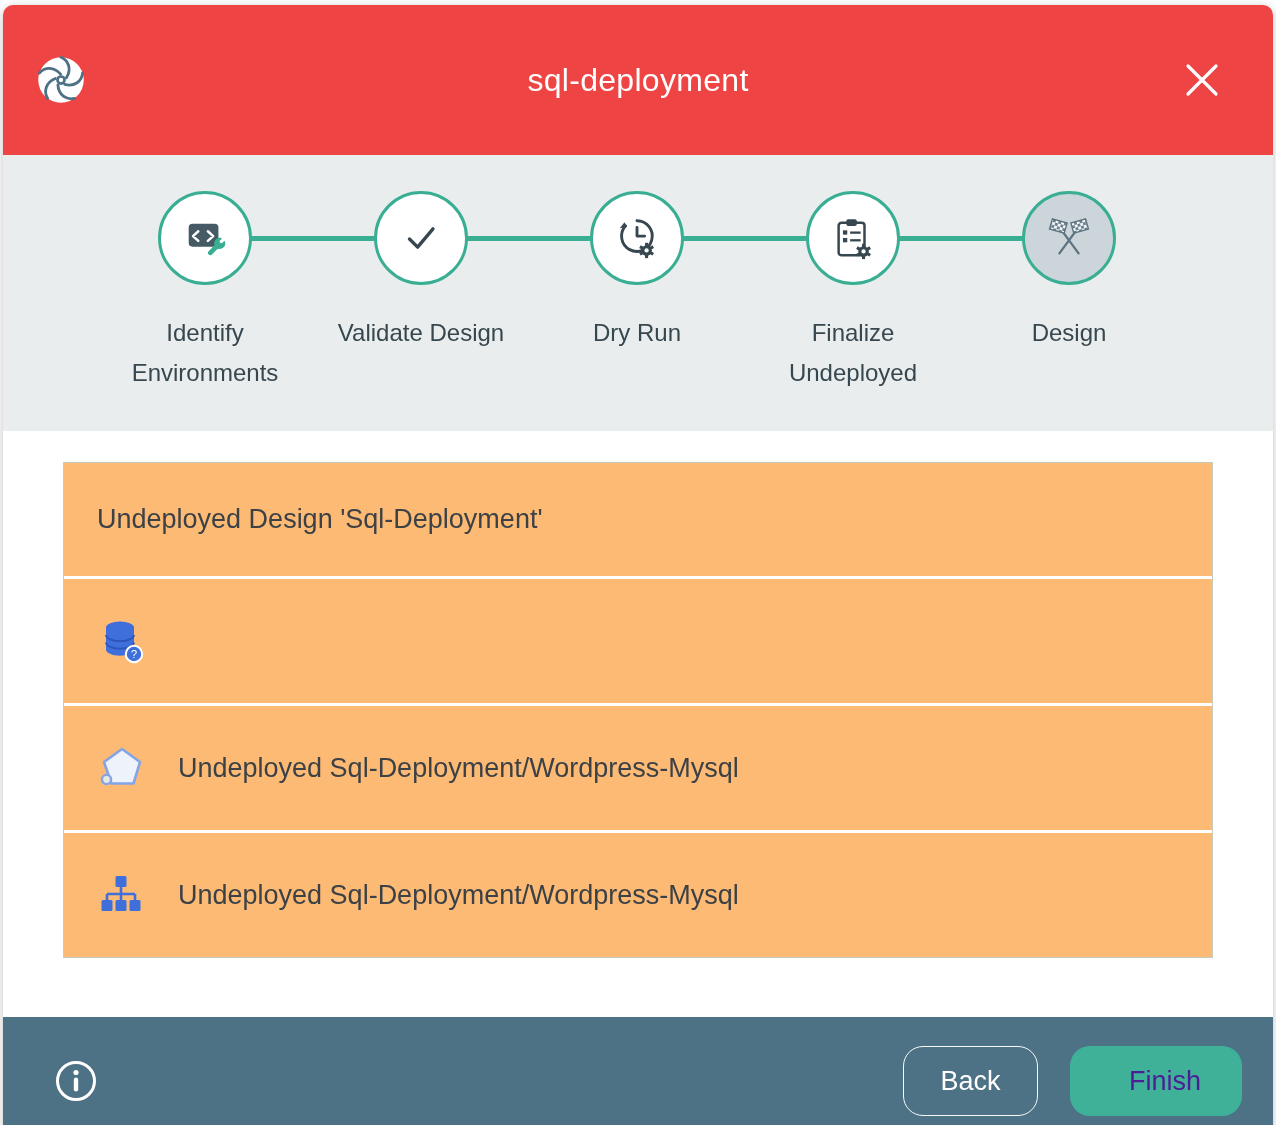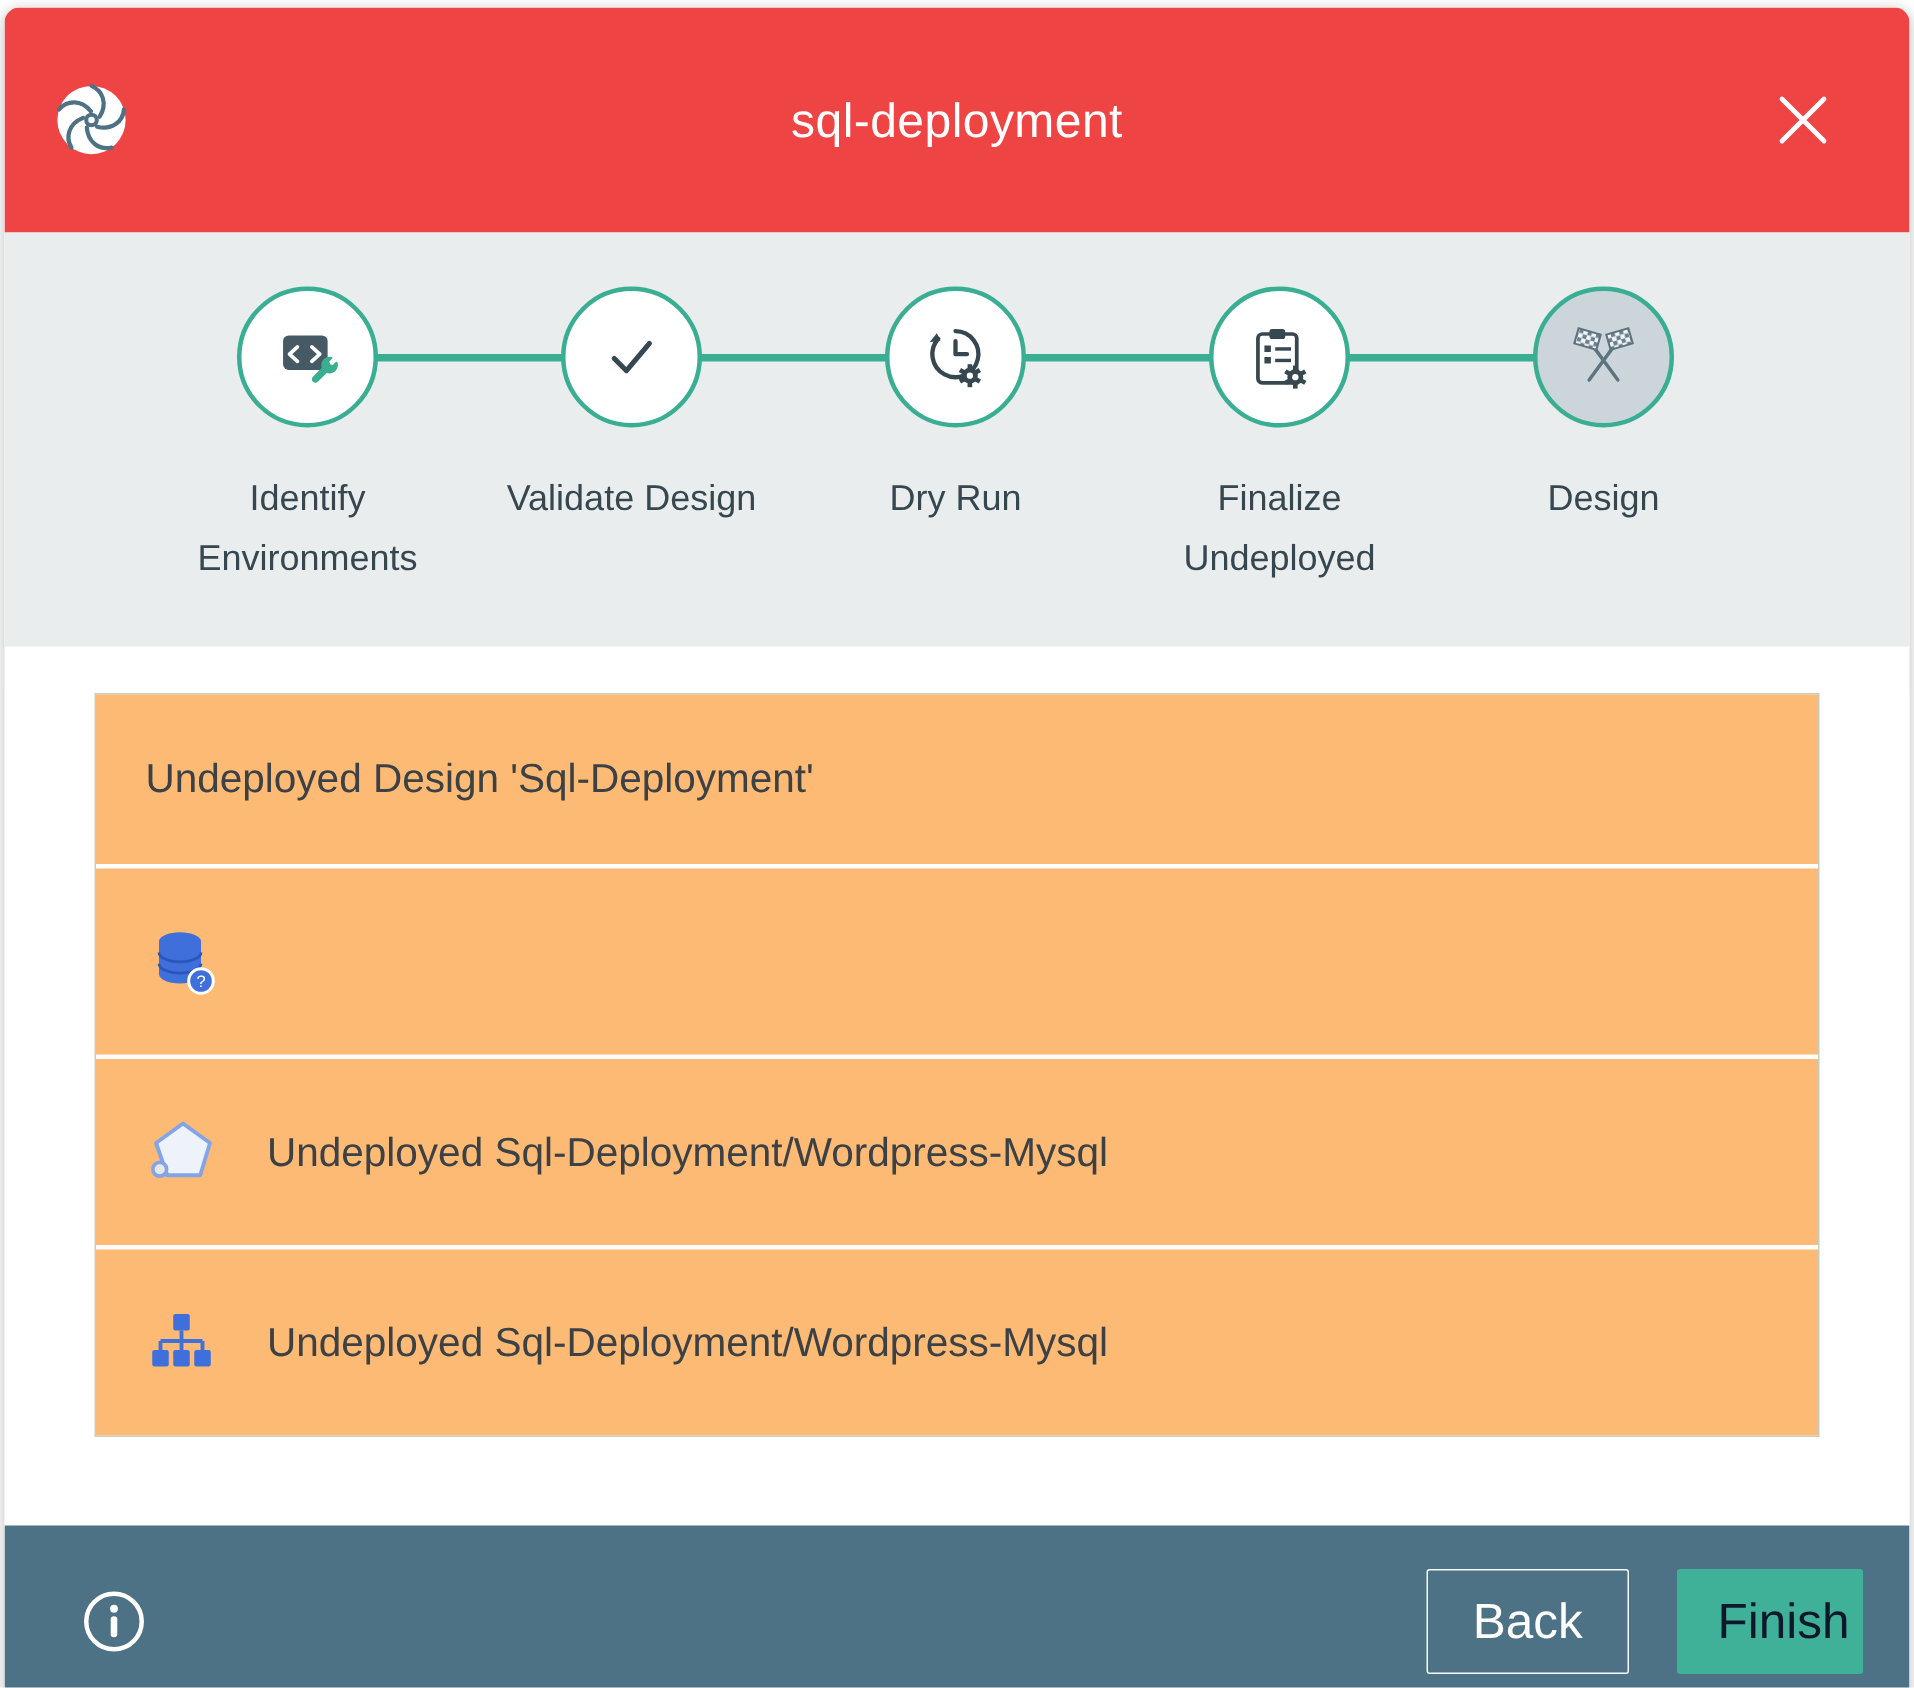--- a/index.html
+++ b/index.html
@@ -32,23 +32,23 @@
     display:flex;flex-direction:column;gap:3px;}
   .panel-row{background:#fdba74;display:flex;align-items:center;height:113px;padding-left:33px;}
   .panel-row.with-icon{height:124px;}
   .row-icon{width:48px;height:48px;margin-right:33px;flex:0 0 auto;}
   .row-text{font-size:27px;color:#3c4146;}
 
   
   .ftr{height:128px;background:#4d7185;display:flex;align-items:center;padding:0 31px;box-sizing:border-box;}
   .info-btn{width:44px;height:44px;background:transparent;border:none;padding:0;cursor:pointer;margin-left:20px;}
   .ftr-spacer{flex:1;}
-  .btn{height:70px;border-radius:2px;font-size:33px;font-family:inherit;cursor:pointer;}
+  .btn{height:70px;border-radius:20px;font-size:27px;font-family:inherit;cursor:pointer;}
   .btn-back{width:135px;background:transparent;border:1px solid rgba(255,255,255,.95);color:#ffffff;margin-right:32px;}
-  .btn-finish{width:124px;background:#3fb199;border:none;color:#0f172a;padding-left:24px;}
+  .btn-finish{width:172px;background:#3fb199;border:none;color:#4c1d95;padding-left:24px;}
 </style>
 </head>
 <body>
 
 <div class="modal">
 
   <div class="hdr">
     <span class="logo">
       <svg viewBox="0 0 48 48" width="52" height="52">
         <circle cx="24" cy="24" r="21" fill="#ffffff"></circle>

